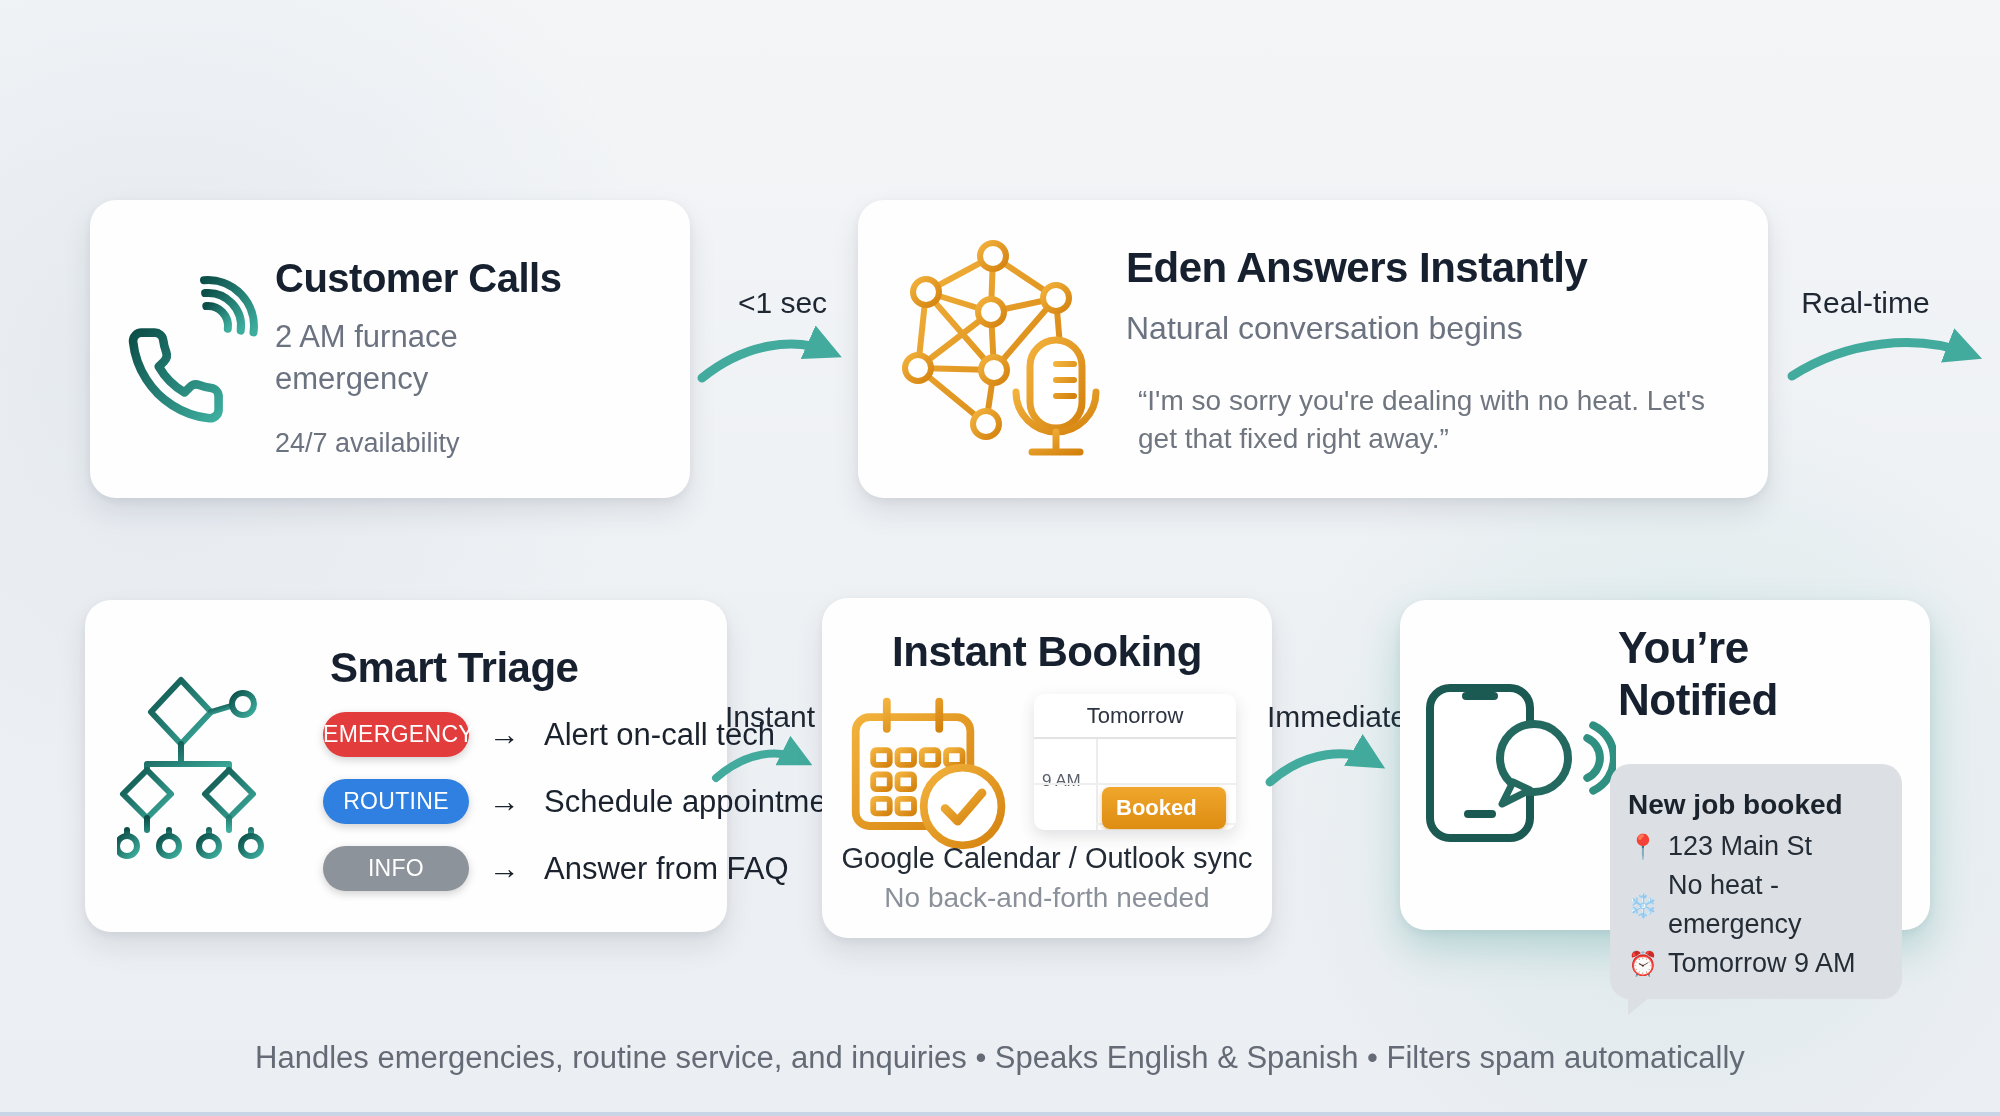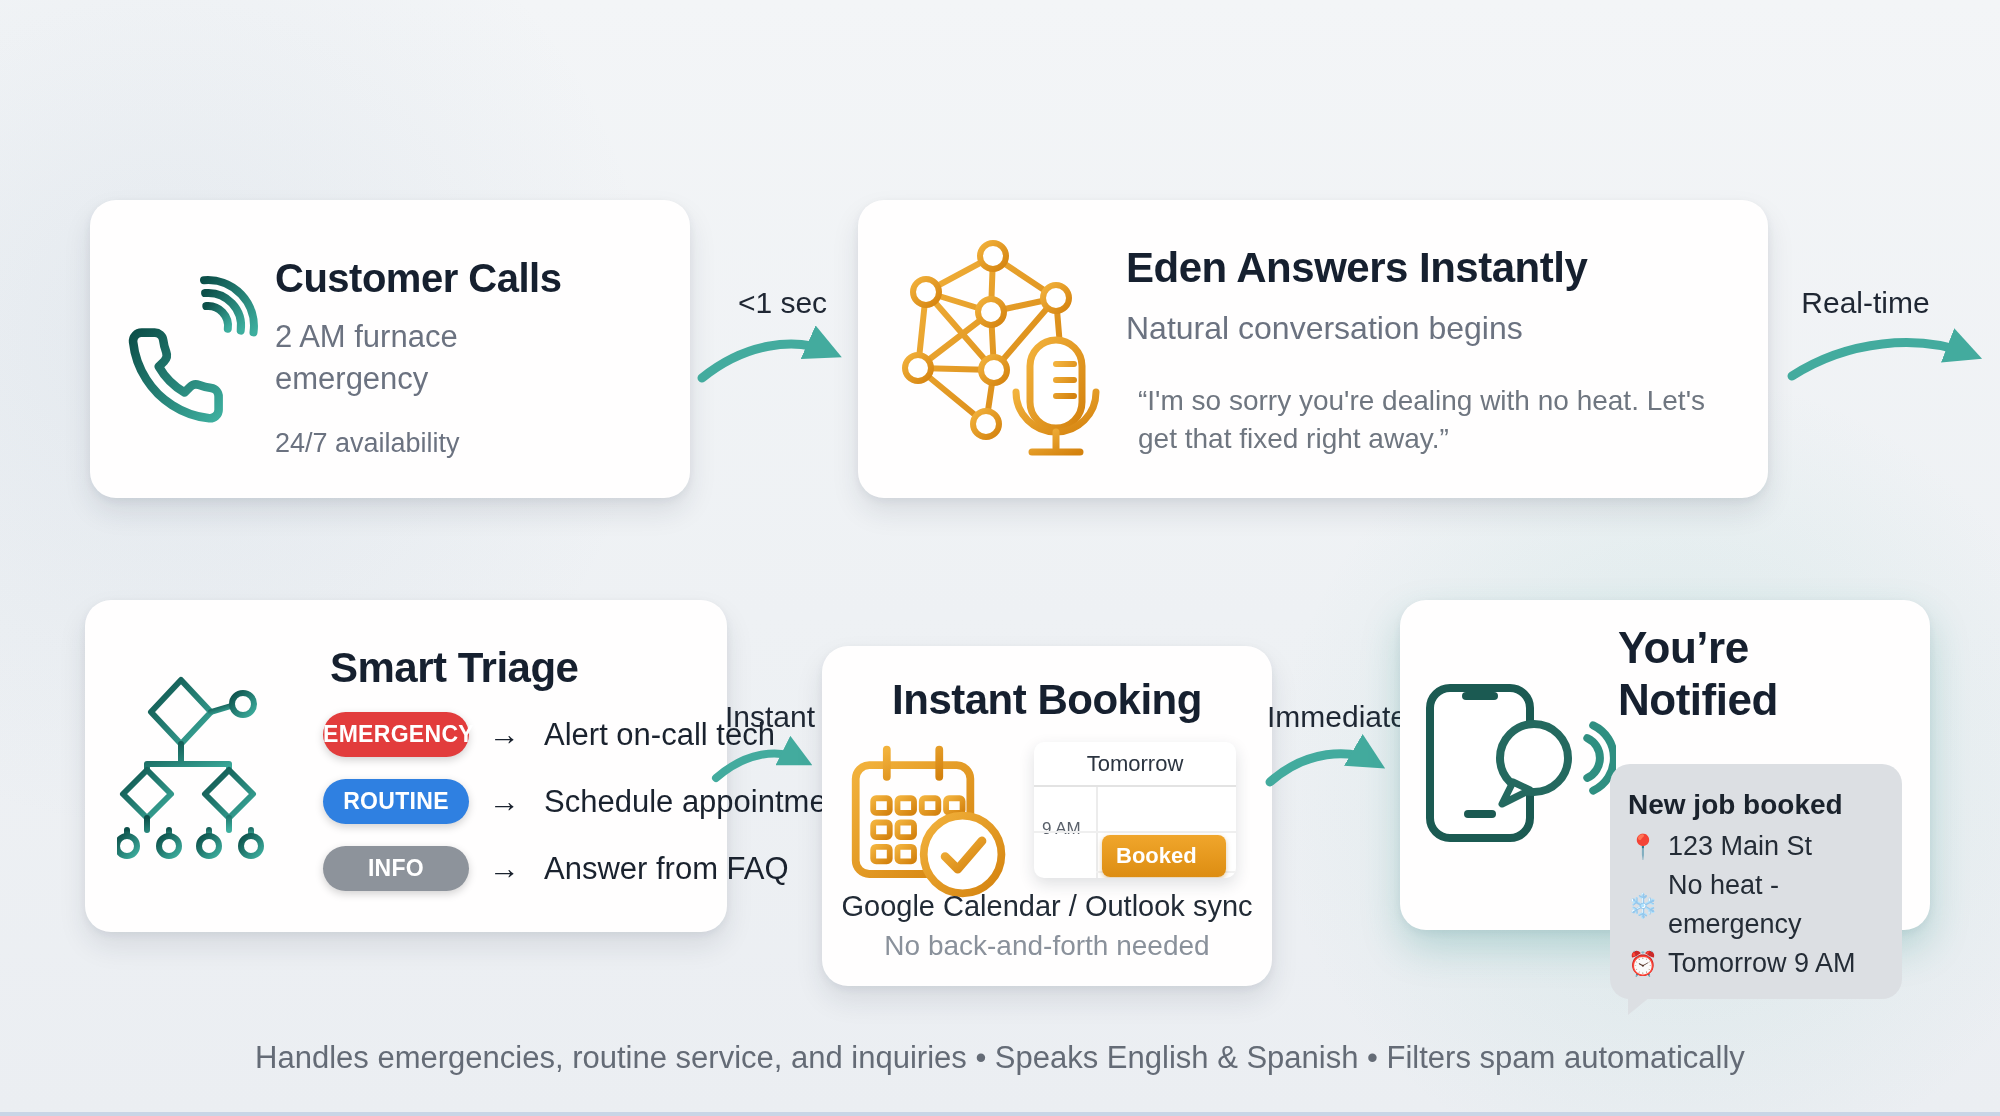--- a/index.html
+++ b/index.html
@@ -37,21 +37,21 @@
   
   .ea-title{left:268px;top:44px;font-size:42px;}
   .ea-sub{left:268px;top:110px;font-size:32px;}
   .ea-quote{left:268px;top:182px;font-size:28px;line-height:38px;width:610px;color:#6f7680;margin-left:12px;}
 
   
   .st-title{left:245px;top:44px;font-size:42px;}
   .triage-rows{position:absolute;left:238px;top:112px;display:flex;flex-direction:column;gap:22px;}
   .triage-row{display:flex;align-items:center;gap:20px;}
   .pill{width:146px;padding:9px 0;border-radius:999px;text-align:center;color:#fff;
-    font-size:23px;font-weight:700;letter-spacing:.3px;box-shadow:0 3px 8px rgba(0,0,0,.18);}
+    font-size:23px;font-weight:400;letter-spacing:.3px;box-shadow:0 3px 8px rgba(0,0,0,.18);}
   .pill-red{background:#e23c3c;}
   .pill-blue{background:#2f80e1;}
   .pill-gray{background:#8d939b;}
   .triage-action{font-size:31px;color:#1a222e;white-space:nowrap;}
   .glyph{color:#1a222e;font-size:31px;margin-right:4px;}
 
   
   .ib-title{left:0;right:0;top:30px;font-size:42px;text-align:center;}
   .ib-line1{position:absolute;left:0;right:0;top:244px;text-align:center;font-size:29px;color:#222b36;font-weight:500;}
   .ib-line2{position:absolute;left:0;right:0;top:284px;text-align:center;font-size:28px;color:#8a919b;}
@@ -203,21 +203,21 @@
         </div>
       </div>
     </div>
   </div>
 
   <div class="flow-label" style="left:700px;top:700px;width:140px;">Instant</div>
   <svg class="arrow-svg" style="left:712px;top:736px;" width="110" height="48" viewBox="0 0 110 48">
     <path d="M4,42 C34,16 66,12 90,24" fill="none" stroke="#43ab9e" stroke-width="8" stroke-linecap="round" marker-end="url(#ah)"></path>
   </svg>
 
-  <div class="card-wrap" style="left:822px;top:598px;width:450px;height:340px;margin-top:48px;">
+  <div class="card-wrap" style="left:822px;top:598px;width:450px;height:340px;">
     <div class="backing" style="left:-16px;top:-4px;bottom:-12px;right:-6px;background:linear-gradient(160deg,#f0ab2e,#d8860f);"></div>
     <div class="card">
       <div class="card-title ib-title">Instant Booking</div>
       <svg class="icon" style="left:24px;top:92px;" width="170" height="170" viewBox="0 0 175 175">
         <g fill="none" stroke="url(#gOrange)" stroke-linecap="round" stroke-linejoin="round">
           <rect x="10" y="28" width="118" height="112" rx="14" stroke-width="8"></rect>
           <path d="M42,12 V40 M96,12 V40" stroke-width="8"></path>
           <g stroke-width="6">
             <rect x="28" y="62" width="17" height="15" rx="3"></rect>
               <rect x="53" y="62" width="17" height="15" rx="3"></rect>

